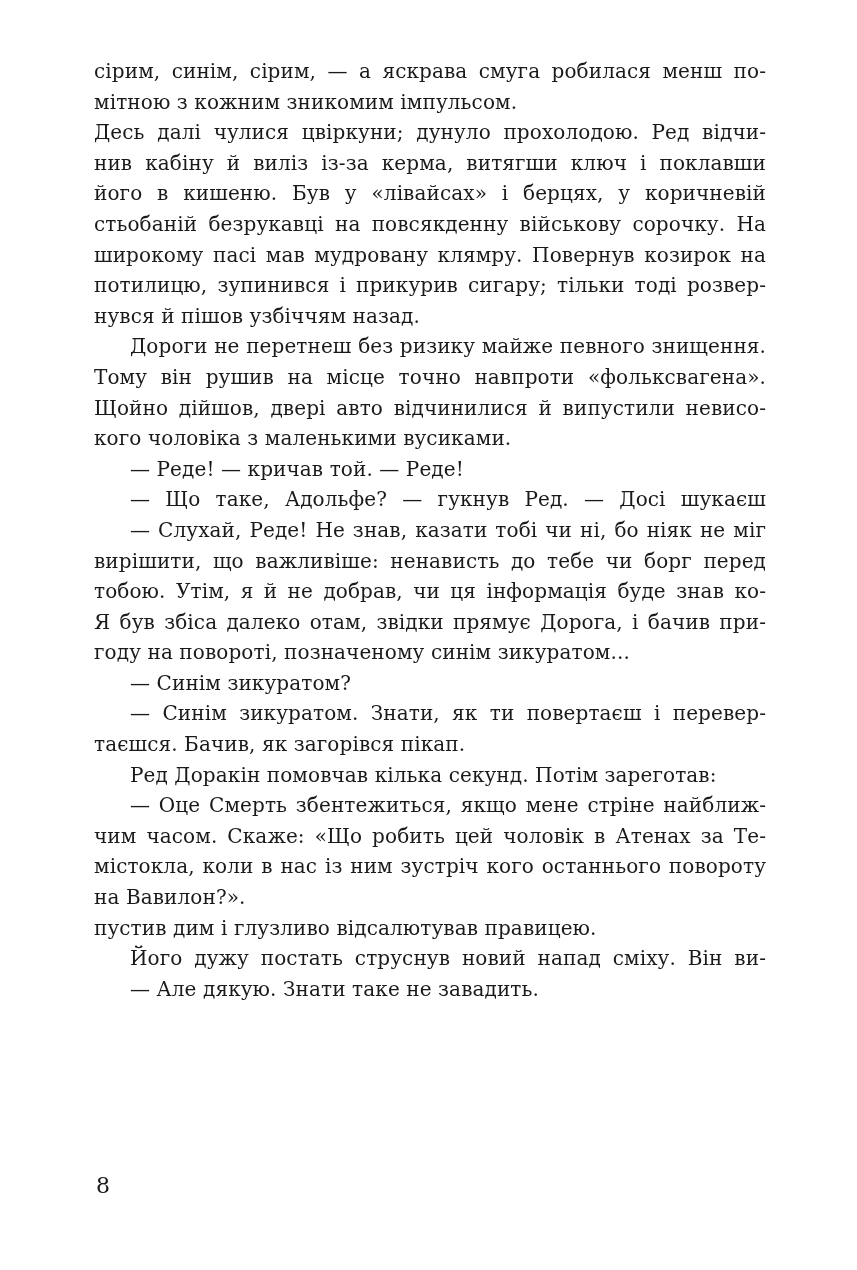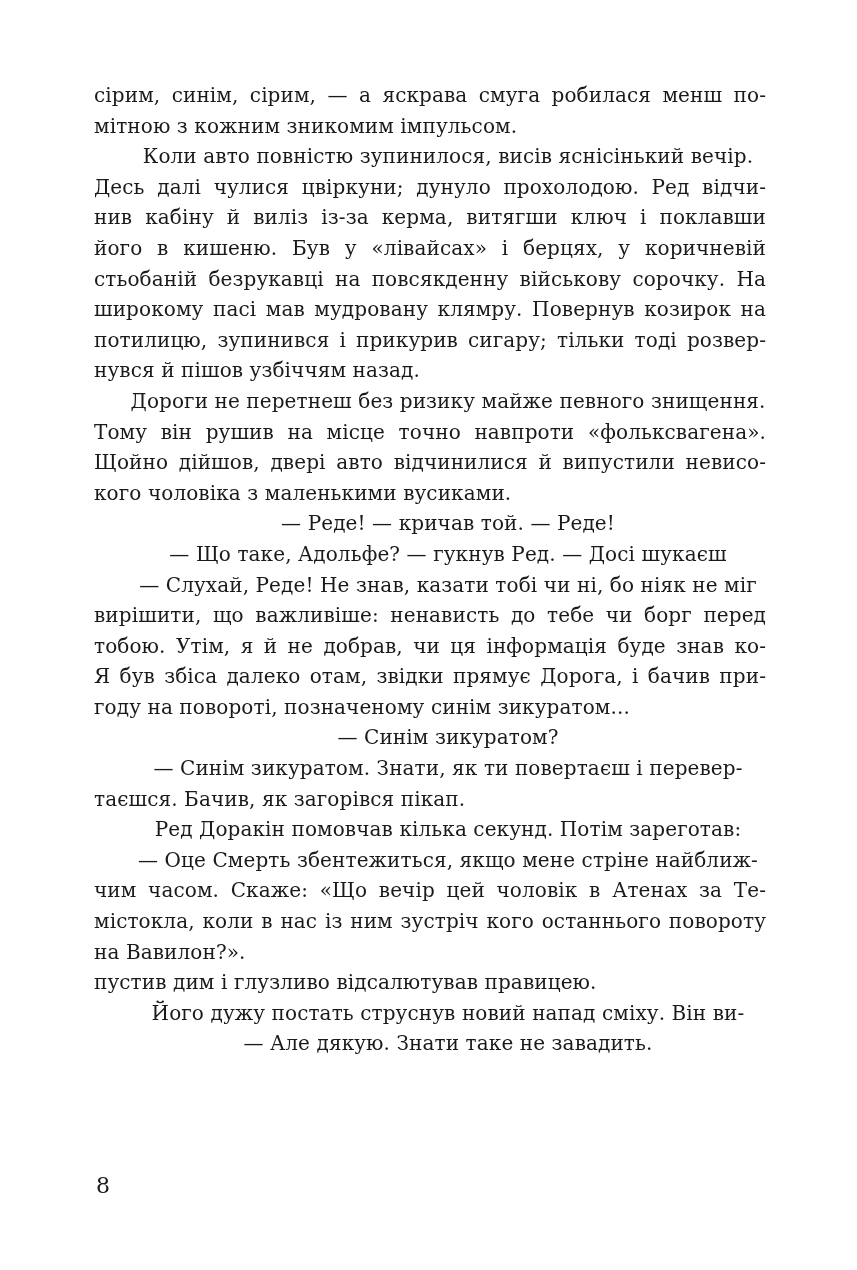--- a/index.html
+++ b/index.html
@@ -12,21 +12,21 @@
     width: 857px;
     height: 1270px;
     background: #ffffff;
     overflow: hidden;
     font-family: "DejaVu Serif", "Liberation Serif", serif;
     color: #1a1a1a;
   }
   .text-block {
     position: absolute;
     left: 94px;
-    top: 80px;
+    top: 56px;
     width: 672px;
   }
   .paragraph {
     margin: 0;
     padding: 0;
   }
   .line {
     height: 30.6px;
     line-height: 30.6px;
     font-size: 20px;
@@ -40,42 +40,40 @@
   }
   .line.just::after {
     content: "";
     display: inline-block;
     width: 100%;
     height: 0;
     vertical-align: top;
   }
   .line.indent {
     padding-left: 36px;
-    text-align: center;
   }
   .page-number {
     position: absolute;
     left: 96px;
     top: 1172px;
     font-size: 22px;
     line-height: 28px;
     color: #1a1a1a;
   }
 </style>
 </head>
 <body>
 
 <div class="page">
   <div class="text-block">
       <div class="paragraph">
         <div class="line just">сірим, синім, сірим, — а яскрава смуга робилася менш по-</div>
         <div class="line">мітною з кожним зникомим імпульсом.</div>
       </div>
       <div class="paragraph">
-        <div class="line just indent">Коли авто повністю зупинилося, висів яснісінький вечір.</div>
         <div class="line just">Десь далі чулися цвіркуни; дунуло прохолодою. Ред відчи-</div>
         <div class="line just">нив кабіну й виліз із-за керма, витягши ключ і поклавши</div>
         <div class="line just">його в кишеню. Був у «лівайсах» і берцях, у коричневій</div>
         <div class="line just">стьобаній безрукавці на повсякденну військову сорочку. На</div>
         <div class="line just">широкому пасі мав мудровану клямру. Повернув козирок на</div>
         <div class="line just">потилицю, зупинився і прикурив сигару; тільки тоді розвер-</div>
         <div class="line">нувся й пішов узбіччям назад.</div>
       </div>
       <div class="paragraph">
         <div class="line just indent">Дороги не перетнеш без ризику майже певного знищення.</div>
@@ -101,21 +99,21 @@
       </div>
       <div class="paragraph">
         <div class="line just indent">— Синім зикуратом. Знати, як ти повертаєш і перевер-</div>
         <div class="line">таєшся. Бачив, як загорівся пікап.</div>
       </div>
       <div class="paragraph">
         <div class="line indent">Ред Доракін помовчав кілька секунд. Потім зареготав:</div>
       </div>
       <div class="paragraph">
         <div class="line just indent">— Оце Смерть збентежиться, якщо мене стріне найближ-</div>
-        <div class="line just">чим часом. Скаже: «Що вечір цей чоловік в Атенах за Те-</div>
+        <div class="line just">чим часом. Скаже: «Що робить цей чоловік в Атенах за Те-</div>
         <div class="line just">містокла, коли в нас із ним зустріч кого останнього повороту</div>
         <div class="line">на Вавилон?».</div>
       </div>
       <div class="paragraph">
         <div class="line">пустив дим і глузливо відсалютував правицею.</div>
         <div class="line just indent">Його дужу постать струснув новий напад сміху. Він ви-</div>
       </div>
       <div class="paragraph">
         <div class="line indent">— Але дякую. Знати таке не завадить.</div>
       </div>

